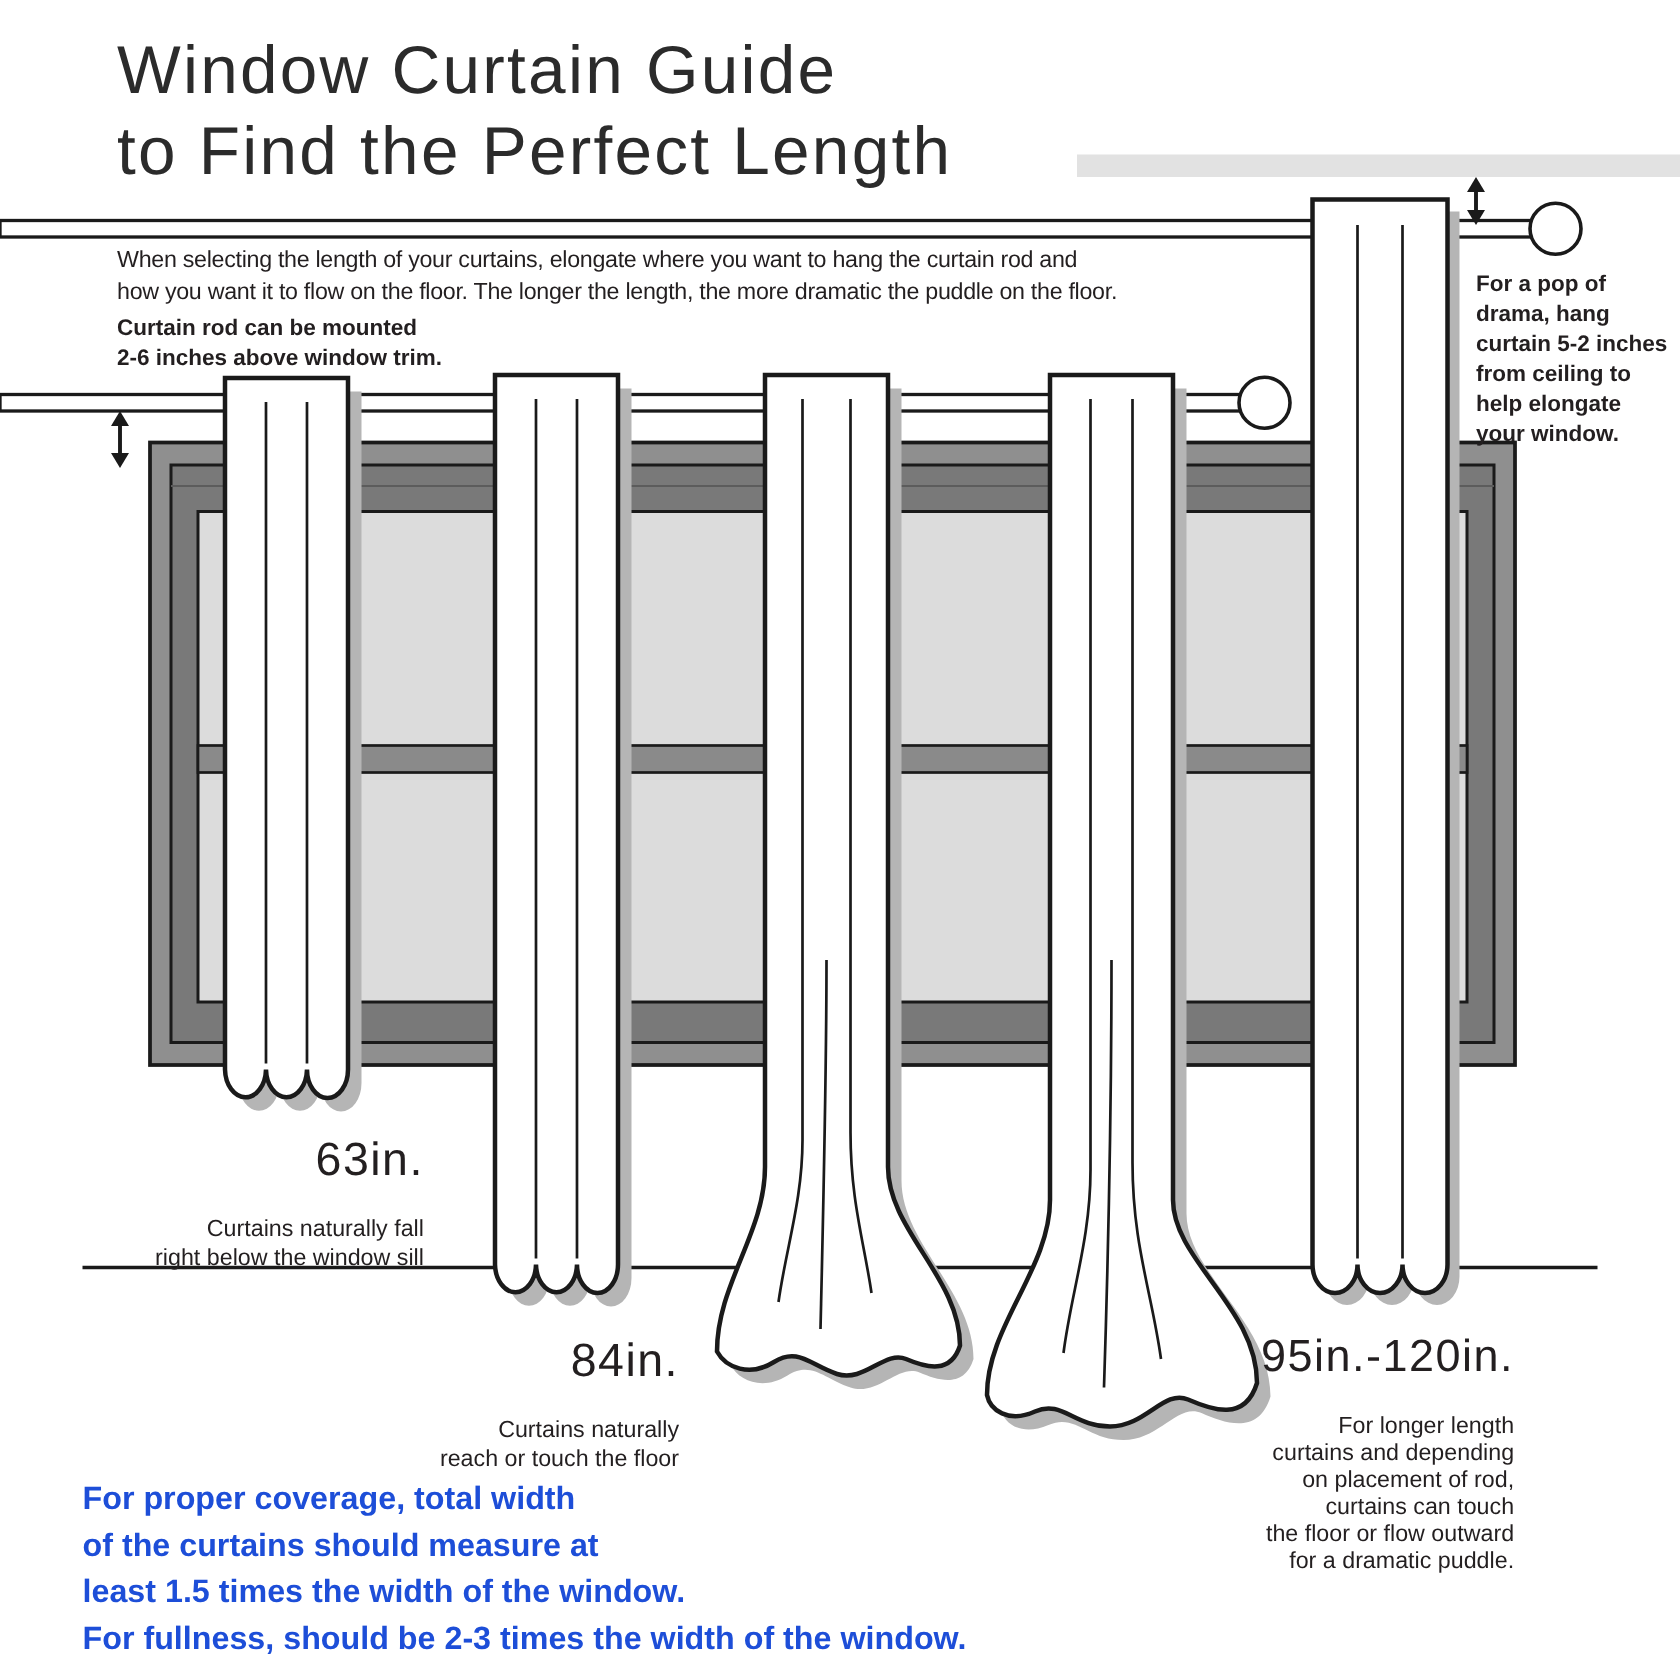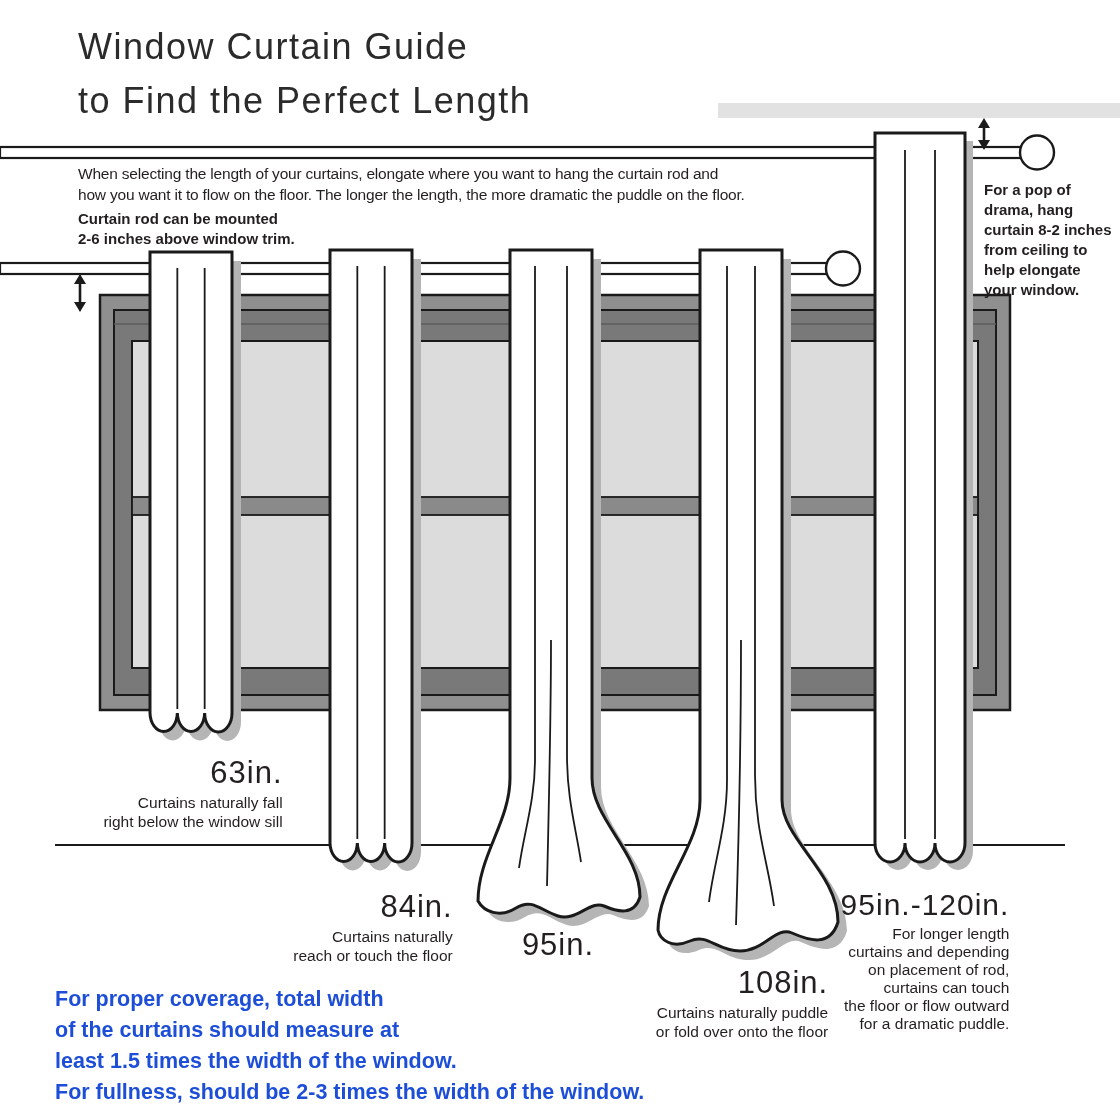--- a/index.html
+++ b/index.html
@@ -1,27 +1,27 @@
 <!DOCTYPE html>
 <html style="--ink: #1a1a1a; --frame1: #8f8f8f; --frame2: #797979; --glass: #dcdcdc; --rail: #8a8a8a; --band: #e2e2e2; --shadow: #b5b5b5;"><head>
 <meta charset="utf-8">
 <style>
   html,body{margin:0;padding:0;background:#fff;}
   .page{position:relative;width:1120px;height:1120px;background:#fff;overflow:hidden;
         font-family:"Liberation Sans", sans-serif;color:#231f20;}
   .abs{position:absolute;}
   .preline{white-space:pre-line;}
-  .title{left:78px;top:20px;font-size:36px;line-height:54px;letter-spacing:1.5px;color:#2b2b2b;}
+  .title{left:78px;top:20px;font-size:45px;line-height:54px;letter-spacing:1.5px;color:#2b2b2b;}
   .intro{left:78px;top:163px;font-size:15.5px;line-height:21px;letter-spacing:-0.2px;}
   .rodnote{left:78px;top:209px;font-size:15px;line-height:20px;font-weight:bold;}
   .drama{left:984px;top:180px;font-size:15px;line-height:20px;font-weight:bold;width:136px;}
   .coverage{left:55px;top:984px;font-size:21.5px;line-height:31px;font-weight:bold;color:#1d4ed8;}
   .lenlabel{text-align:right;transform:translateX(-50%);}
   .lenlabel .size{font-size:31px;letter-spacing:1px;line-height:34px;}
-  .lenlabel .desc{font-size:15.5px;line-height:19px;margin-top:3px;}
+  .lenlabel .desc{font-size:15.5px;line-height:19px;margin-top:20px;}
   #len5 .size{font-size:30px;}
   #len5 .desc{line-height:18px;}
   svg{position:absolute;left:0;top:0;}
   .band{fill:var(--band,#e2e2e2);}
   .rod{fill:#fff;stroke:var(--ink,#1a1a1a);stroke-width:2.2;}
   .finial{fill:#fff;stroke:var(--ink,#1a1a1a);stroke-width:2.4;}
   .frame1{fill:var(--frame1,#8f8f8f);stroke:var(--ink,#1a1a1a);stroke-width:2.5;}
   .frame2{fill:var(--frame2,#797979);stroke:var(--ink,#1a1a1a);stroke-width:2;}
   .glass{fill:var(--glass,#dcdcdc);stroke:var(--ink,#1a1a1a);stroke-width:2;}
   .rail{fill:var(--rail,#8a8a8a);stroke:var(--ink,#1a1a1a);stroke-width:1.8;}
@@ -108,46 +108,40 @@
   </svg>
 
   <div class="abs title preline">Window Curtain Guide
 to Find the Perfect Length</div>
   <div class="abs intro preline">When selecting the length of your curtains, elongate where you want to hang the curtain rod and
 how you want it to flow on the floor. The longer the length, the more dramatic the puddle on the floor.</div>
   <div class="abs rodnote preline">Curtain rod can be mounted
 2-6 inches above window trim.</div>
   <div class="abs drama preline">For a pop of
 drama, hang
-curtain 8-2 inches
+curtain 5-2 inches
 from ceiling to
 help elongate
 your window.</div>
   <div class="abs coverage preline">For proper coverage, total width
 of the curtains should measure at
 least 1.5 times the width of the window.
 For fullness, should be 2-3 times the width of the window.</div>
 
   <div class="abs lenlabel" id="len1" style="left:193px;top:756px;">
     <div class="size">63in.</div>
     <div class="desc preline">Curtains naturally fall
 right below the window sill</div>
   </div>
   <div class="abs lenlabel" id="len2" style="left:373px;top:890px;">
     <div class="size">84in.</div>
     <div class="desc preline">Curtains naturally
 reach or touch the floor</div>
   </div>
   <div class="abs lenlabel" id="len3" style="left:558px;top:928px;">
-    <div class="size">95in.</div>
-  </div>
-  <div class="abs lenlabel" id="len4" style="left:742px;top:966px;">
-    <div class="size">108in.</div>
-    <div class="desc preline">Curtains naturally puddle
-or fold over onto the floor</div>
   </div>
   <div class="abs lenlabel" id="len5" style="left:925px;top:888px;">
     <div class="size">95in.-120in.</div>
     <div class="desc preline">For longer length
 curtains and depending
 on placement of rod,
 curtains can touch
 the floor or flow outward
 for a dramatic puddle.</div>
   </div>

